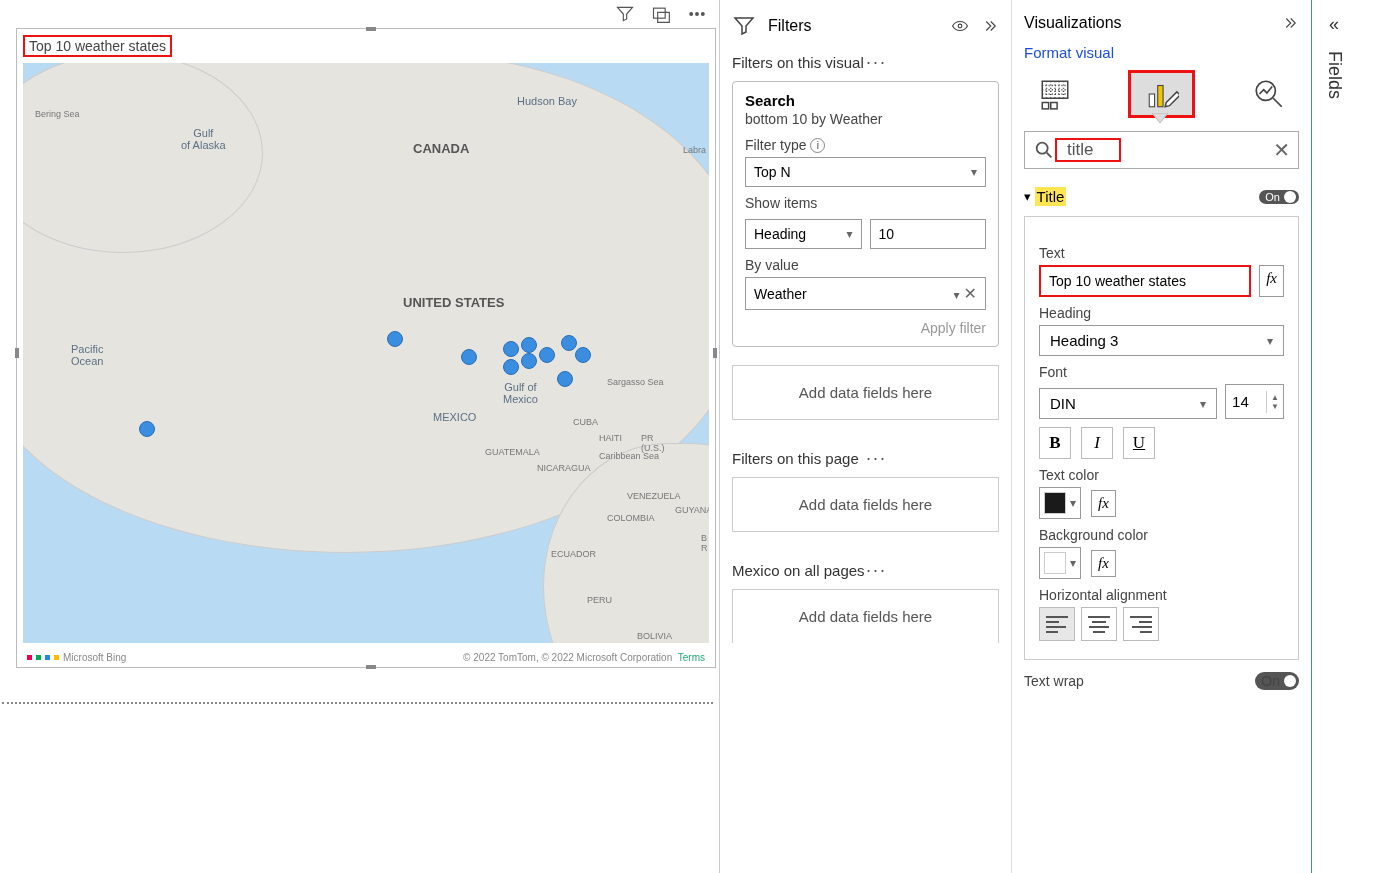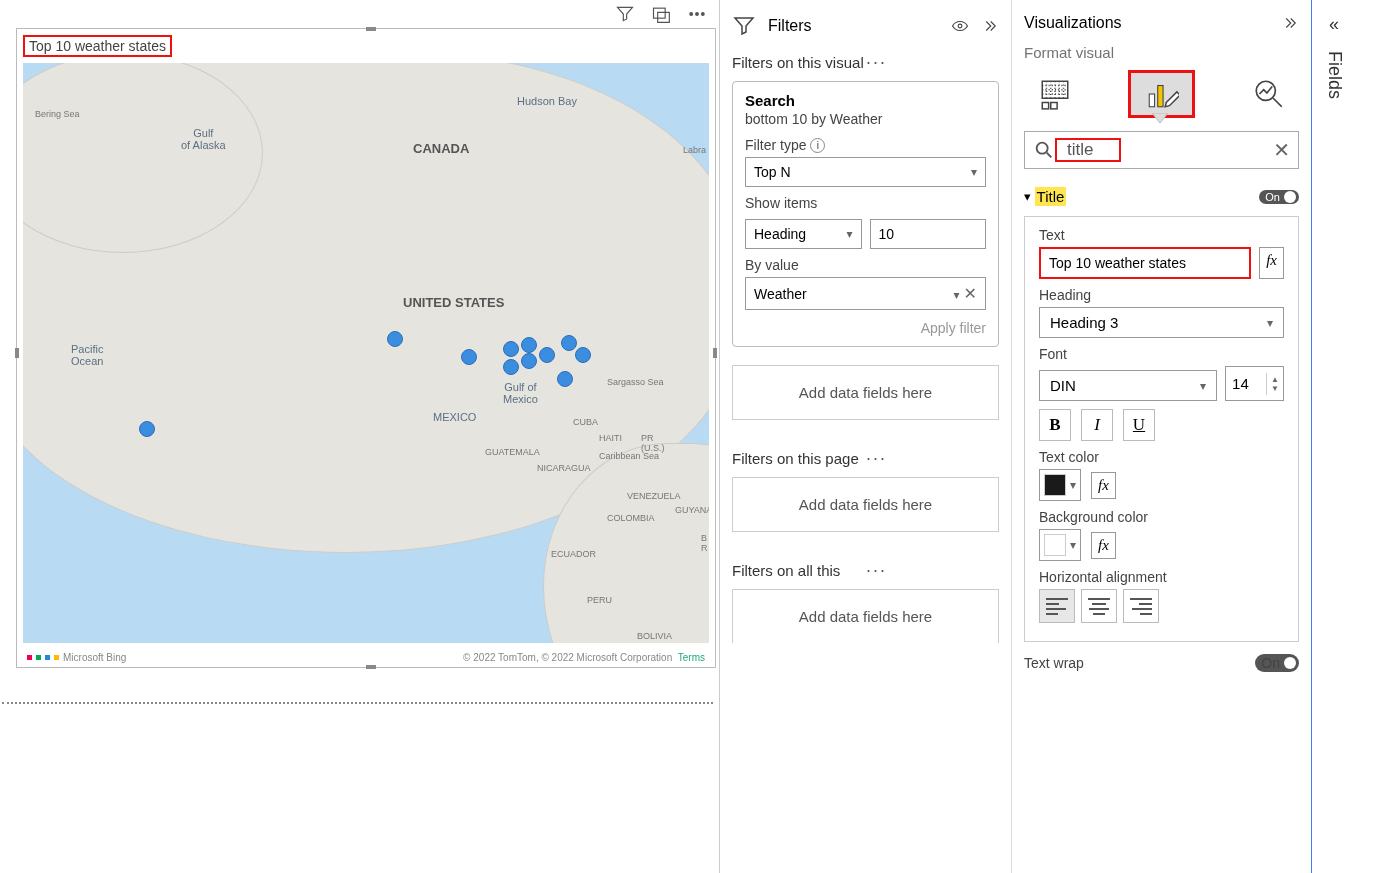--- a/index.html
+++ b/index.html
@@ -51,39 +51,39 @@
 .select-row{display:flex;gap:8px;margin-top:4px;}
 .by-value{margin-top:4px;}
 .vchevy{font-size:12px;color:#666;}
 .xbtn{font-size:16px;color:#666;cursor:pointer;margin-left:4px;}
 .apply{text-align:right;font-size:14px;color:#999;margin-top:10px;}
 .field-drop{border:1px solid #ccc;padding:18px;text-align:center;font-size:15px;color:#555;margin-bottom:28px;}
 .info-i{display:inline-flex;width:15px;height:15px;border:1px solid #888;border-radius:50%;align-items:center;justify-content:center;font-size:10px;}
 
 
 .viz { width: 300px; padding: 0 12px; border-right:1px solid #3b82f6; }
-.fmt-title{font-size:15px;color:#737373;margin:2px 0 6px;}
+.fmt-title{font-size:15px;color:#1d4ed8;margin:2px 0 6px;}
 .tab-icons{display:flex;align-items:center;gap:46px;padding:6px 0 16px;position:relative;}
 .tab-icons .tab{width:64px;height:42px;display:flex;align-items:center;justify-content:center;}
 .tab-icons .tab svg{width:34px;height:34px;}
 .tab.active{background:#ddd;position:relative;}
 .tab.active.hl{outline:3px solid #e11;}
 .tab-pointer{position:absolute;width:16px;height:10px;left:128px;top:46px;}
 .vsearch{display:flex;align-items:center;border:1px solid #aaa;padding:6px 8px;margin-bottom:18px;}
 .vsearch svg{width:22px;height:22px;stroke:#555;fill:none;stroke-width:2;}
 .vsearch input{border:none;outline:none;font-size:17px;flex:1;margin-left:6px;color:#555;}
 .vsearch .hlbox{border:2px solid #e11;padding:0 4px;}
 .vsearch .xbtn{font-size:20px;}
 .expand-row{display:flex;align-items:center;margin-bottom:10px;}
 .expand-row .chv{font-size:13px;margin-right:4px;}
 .expand-row .name{font-size:15px;background:#ffe552;padding:1px 2px;}
 .toggle{margin-left:auto;display:flex;align-items:center;background:#555;border-radius:12px;padding:1px 3px 1px 6px;cursor:pointer;}
 .toggle span{font-size:11px;color:#fff;}
 .toggle .knob{width:12px;height:12px;background:#fff;border-radius:50%;margin-left:4px;}
-.prop-card{border:1px solid #ccc;padding:2px 14px 18px;}
+.prop-card{border:1px solid #ccc;padding:20px 14px 18px;}
 .plabel{font-size:14px;color:#444;margin-top:8px;}
 .pinput{display:flex;gap:8px;margin-top:4px;}
 .pinput .txt{flex:1;border:1px solid #888;padding:6px 8px;font-size:14px;}
 .pinput .txt input{border:none;outline:none;font-size:14px;width:100%;}
 .pinput .txt.hl{border:2px solid #e11;}
 .fxbtn{border:1px solid #999;padding:4px 6px;font-size:15px;font-style:italic;font-family:"Times New Roman",serif;cursor:pointer;}
 .pselect{border:1px solid #999;padding:6px 10px;font-size:15px;display:flex;align-items:center;justify-content:space-between;margin-top:4px;}
 .font-row{display:flex;gap:8px;margin-top:4px;}
 .font-row .pselect{flex:1;}
 .spin{border:1px solid #999;display:flex;align-items:center;}
@@ -257,21 +257,21 @@
 
   <div class="field-drop">Add data fields here</div>
 
   <div class="sect-row">
     <span>Filters on this page</span>
     <span class="dots">···</span>
   </div>
   <div class="field-drop">Add data fields here</div>
 
   <div class="sect-row">
-    <span>Filters on all this</span>
+    <span>Mexico on all pages</span>
     <span class="dots">···</span>
   </div>
   <div class="field-drop" style="margin-bottom:0;border-bottom:none">Add data fields here</div>
 </div>
 
 <div class="viz">
   <div class="pane-head">
     <h2>Visualizations</h2>
     <svg class="hic" viewBox="0 0 24 24">
         <path d="M7 6l6 6-6 6M13 6l6 6-6 6"></path>

